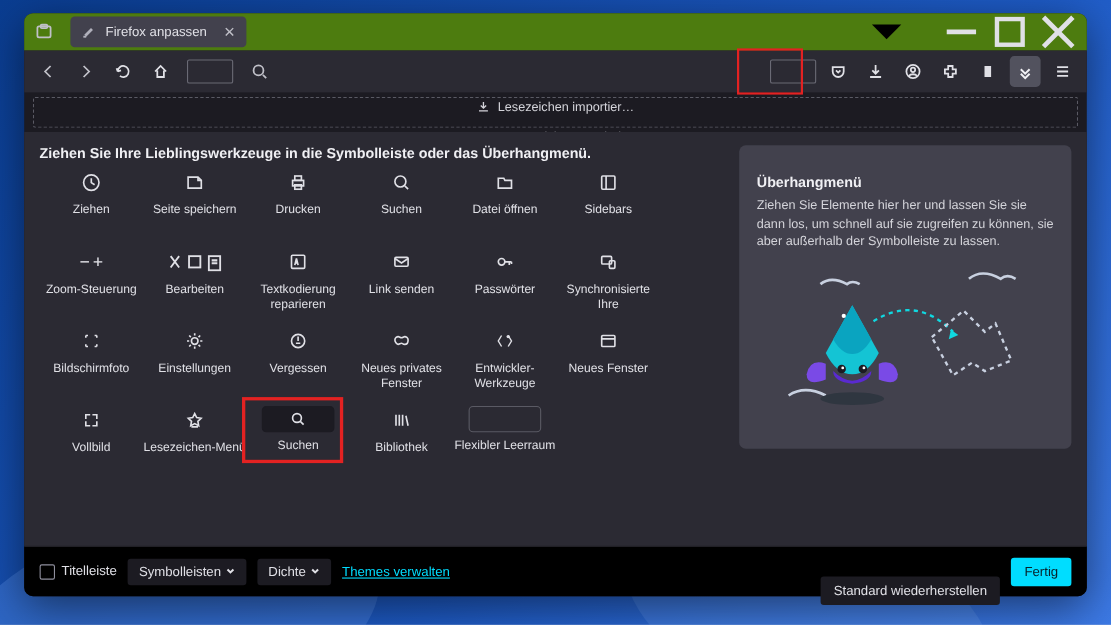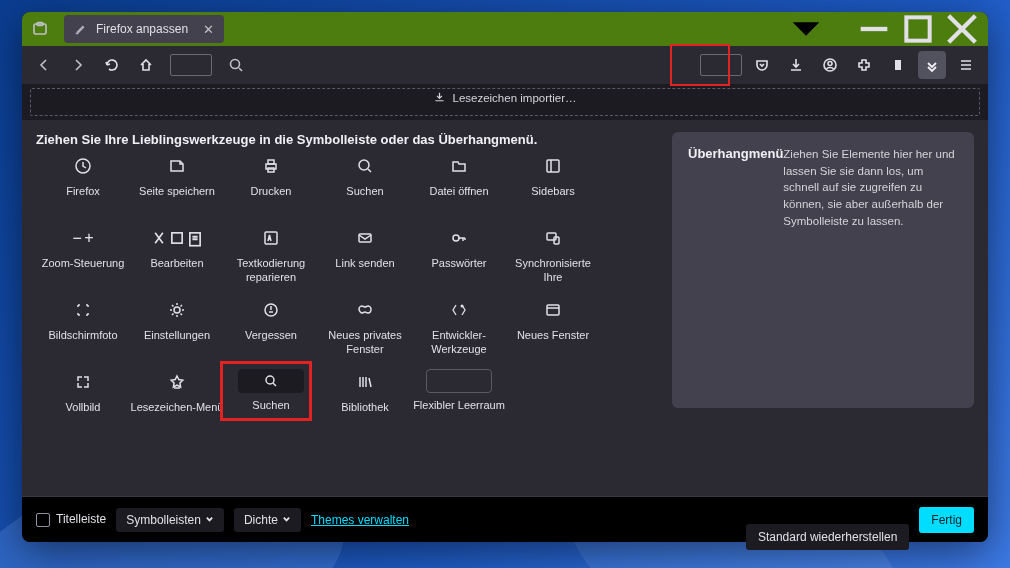--- a/index.html
+++ b/index.html
@@ -47,21 +47,21 @@
   .heading { font-size:13px; font-weight:600; color:#f0f0f4; margin-bottom:2px; }
   .grid { display:grid; grid-template-columns: repeat(6, 94px); grid-auto-rows: 72px; gap:0px 0px; }
   .tool { display:flex; flex-direction:column; align-items:center; justify-content:flex-start; padding-top:4px; font-size:11px; color:#e0e0e6; text-align:center; line-height:1.25; gap:6px; position:relative; }
   .tool .ico { height:26px; display:flex; align-items:center; justify-content:center; }
   .tool .ico svg { width:18px; height:18px; stroke:#e0e0e6; fill:none; stroke-width:1.5; }
   .tool .pill { width:66px; height:24px; border:1px solid #5a5a64; border-radius:4px; display:flex; align-items:center; justify-content:center; }
   .tool .pill.dark { background:#1c1b22; border-color:#1c1b22; }
   .tool-highlight { position:absolute; border:3px solid #e32222; left:-4px; top:-4px; width:92px; height:60px; pointer-events:none; }
 
   
-  .overflow-panel { width:302px; background:#42414d; border-radius:6px; padding:14px 16px; font-size:12px; color:#d4d4da; display:flex; flex-direction:row; height:276px; }
+  .overflow-panel { width:302px; background:#42414d; border-radius:6px; padding:26px 16px; font-size:12px; color:#d4d4da; display:flex; flex-direction:column; height:276px; }
   .overflow-panel h3 { font-size:13px; color:#f0f0f4; margin-bottom:6px; font-weight:600; }
   .overflow-panel p { font-size:11.5px; line-height:1.45; margin-bottom:10px; }
   .illus { flex:1; display:flex; align-items:center; justify-content:center; position:relative; }
   .illus svg { width:100%; height:100%; }
 
   
   .footer { height:46px; display:flex; align-items:center; padding:0 14px; gap:10px; background:#000000; border-radius:0 0 8px 8px; border-top:1px solid #3a3944; font-size:12px; }
   .checkbox { width:14px; height:14px; border:1.5px solid #8f8f9d; border-radius:2px; display:inline-block; vertical-align:middle; margin-right:6px; }
   .dropdown { background:#1c1b22; padding:5px 10px; border-radius:3px; display:flex; align-items:center; gap:4px; color:#e0e0e6; }
   .dropdown svg { width:9px; height:9px; stroke:#e0e0e6; fill:none; stroke-width:2; }
@@ -222,21 +222,21 @@
       <div class="heading">Ziehen Sie Ihre Lieblingswerkzeuge in die Symbolleiste oder das Überhangmenü.</div>
       <div class="grid">
 
         <div class="tool">
           <div class="ico">
               <svg viewBox="0 0 18 18">
                 <circle cx="9" cy="9" r="7"></circle>
                 <path d="M9 5v4l3 2"></path>
               </svg>
             </div>
-          <span>Firefox</span>
+          <span>Ziehen</span>
         </div>
         <div class="tool">
           <div class="ico">
               <svg viewBox="0 0 18 18">
                 <path d="M3 4h9l3 3v7H3z"></path>
                 <path d="M12 4v3h3"></path>
               </svg>
             </div>
           <span>Seite speichern</span>
         </div>

